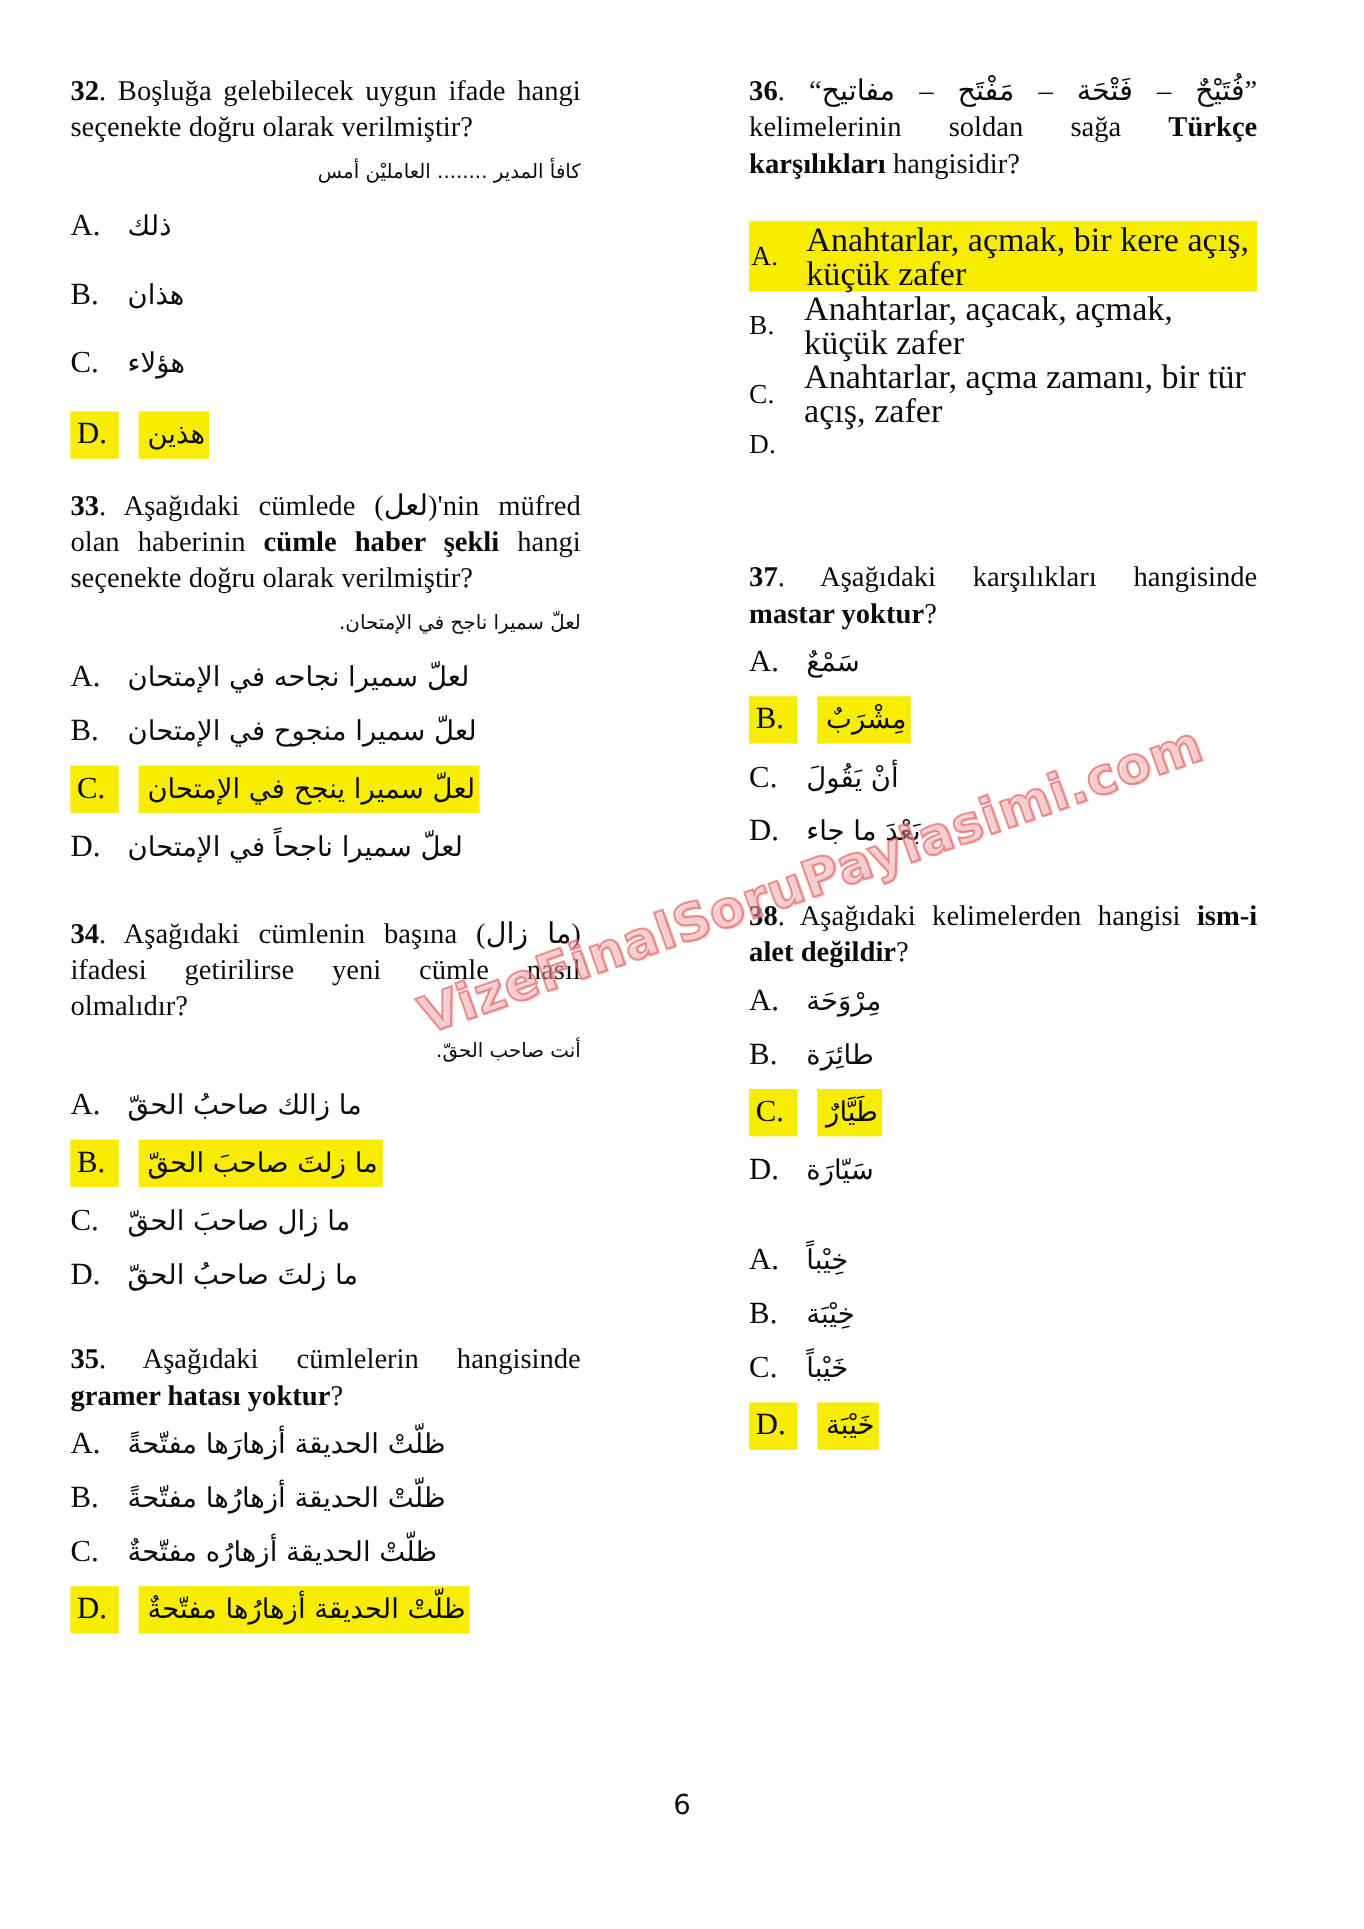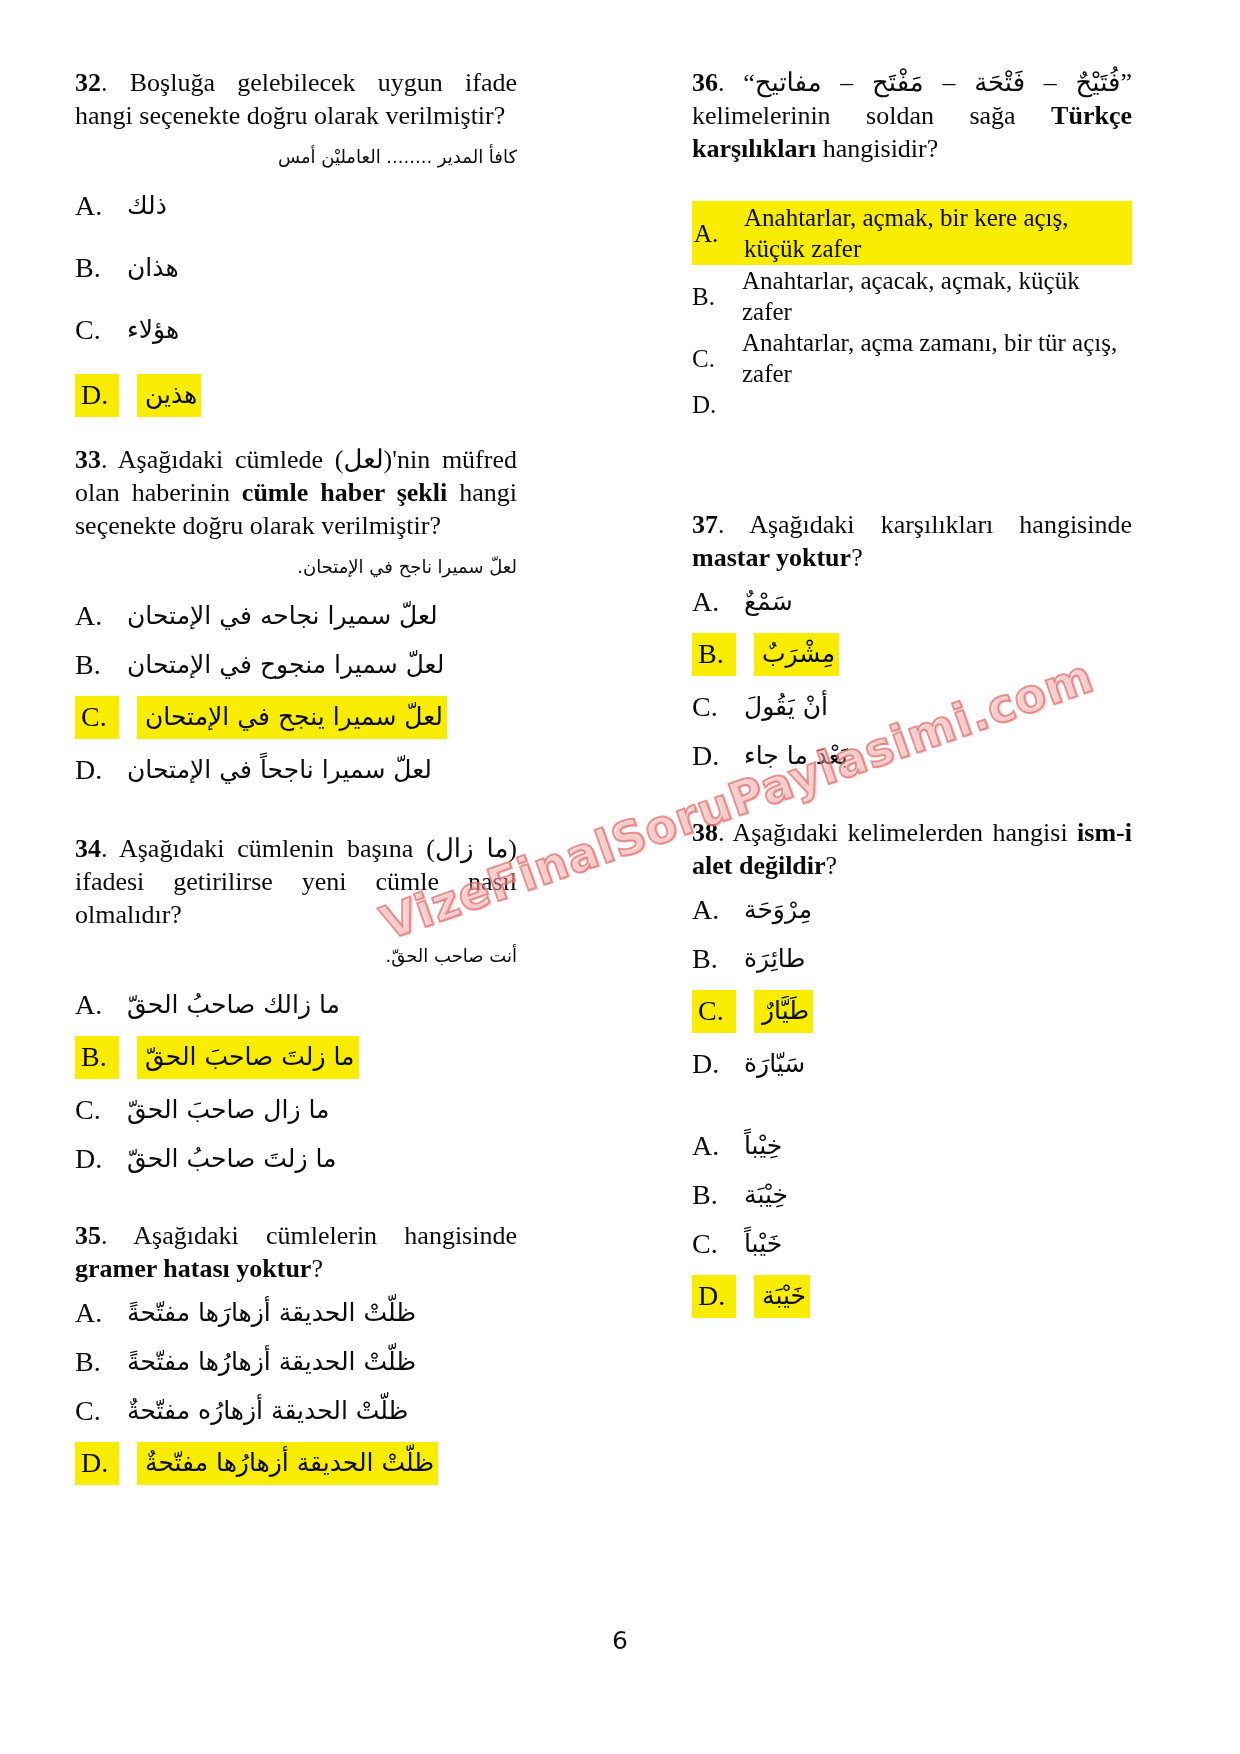--- a/index.html
+++ b/index.html
@@ -5,21 +5,21 @@
   html,body { margin:0; padding:0; background:#9a9a9a; }
   .page {
     position:relative; width:1240px; height:1754px; margin:0 auto;
     background:#ffffff; overflow:hidden;
     font-family:"Liberation Serif", serif; color:#0b0b0b;
   }
   .col { position:absolute; top:0; }
   .col-left  { left:64px;  width:464px; }
   .col-right { left:681px; width:462px; }
 
-  .question { margin:11px; }
+  .question { margin:0; }
   .col-left  > .question:nth-child(1) { margin-top:66px; }
   .col-left  > .question:nth-child(2) { margin-top:0px;  }
   .col-left  > .question:nth-child(3) { margin-top:44px; }
   .col-left  > .question:nth-child(4) { margin-top:42px; }
   .col-right > .question:nth-child(1) { margin-top:66px; }
   .col-right > .question:nth-child(2) { margin-top:88px; }
   .col-right > .question:nth-child(3) { margin-top:42px; }
   .col-right > .question:nth-child(4) { margin-top:46px; }
 
   .q-header { margin:0; font-size:26px; line-height:33px; text-align:justify; }
@@ -40,21 +40,21 @@
     direction:rtl; unicode-bidi:isolate;
     font-family:"DejaVu Sans", sans-serif; font-size:25px;
   }
 
   .options.wide .opt-row { margin-bottom:26px; }
   .options.norm .opt-row { margin-bottom:13px; }
 
   .options.compact { margin-top:36px; }
   .options.compact .opt-row { margin-bottom:0; }
   .options.compact .opt-letter { font-size:25px; line-height:31px; min-width:46px; margin-right:4px; }
-  .options.compact .opt-text { font-size:25px; line-height:31px; }
+  .options.compact .opt-text { font-size:31px; line-height:31px; }
 
   .hl { background:var(--hl,#F8EC00); padding:3px 4px 4px 8px; }
   .opt-letter.hl { padding:3px 4px 4px 6px; }
   .row-hl { background:var(--hl,#F8EC00); padding:1px 2px; }
 
   .watermark {
     position:absolute; left:383px; top:898px; z-index:9;
     transform:rotate(-19.5deg); transform-origin:0 50%;
     font-family:"DejaVu Sans", sans-serif; font-weight:bold;
     font-size:46px; letter-spacing:1px; white-space:nowrap;

